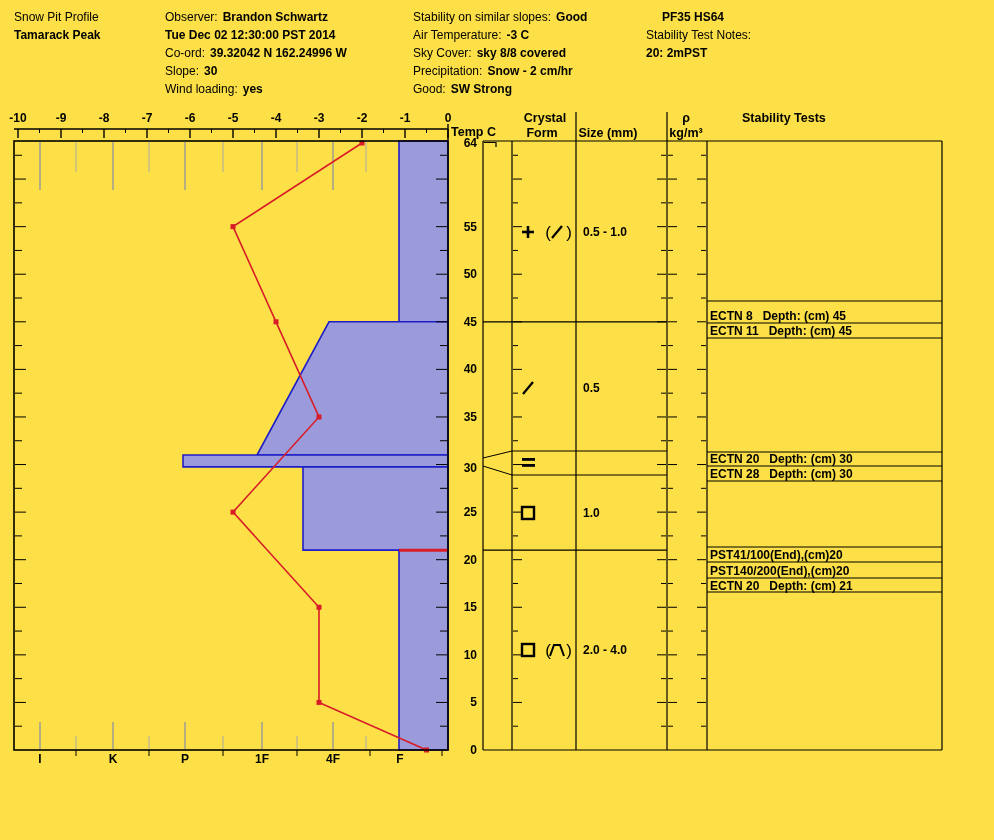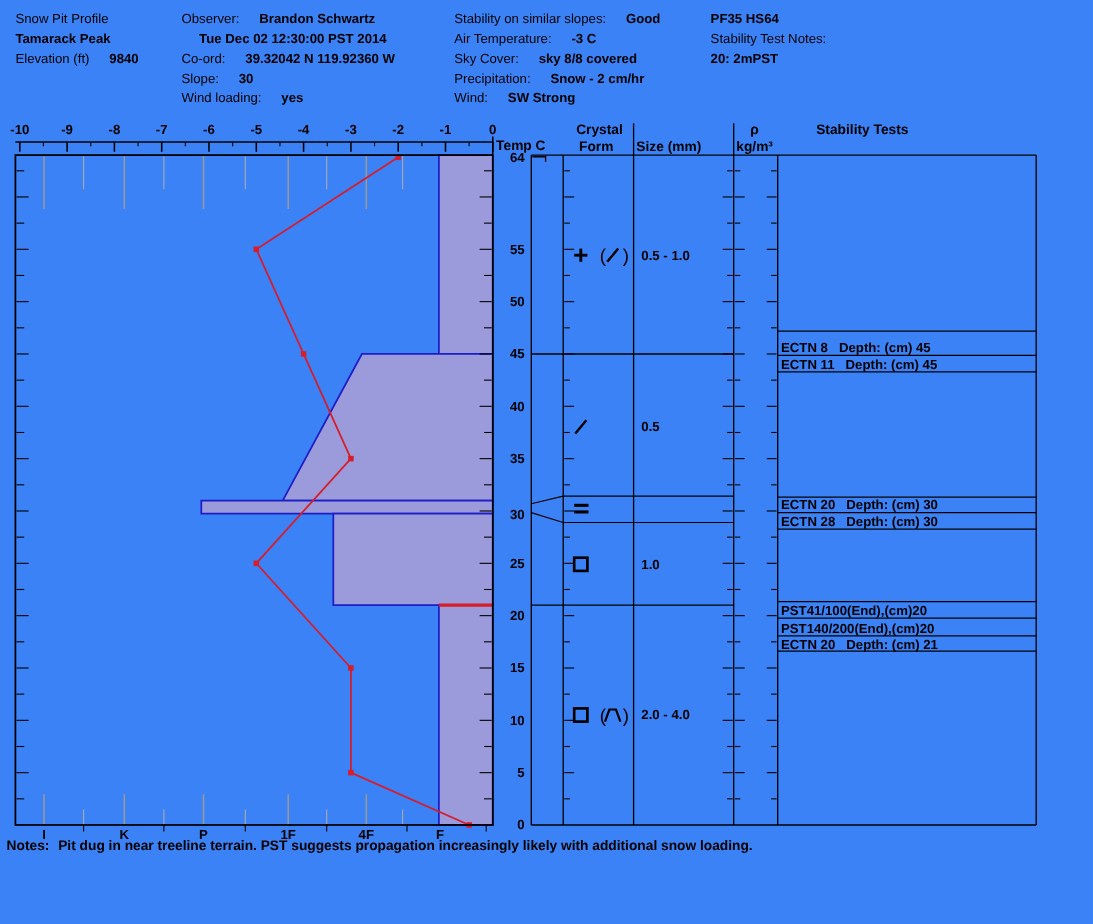--- a/index.html
+++ b/index.html
@@ -1,53 +1,52 @@
 <!DOCTYPE html>
 <html><head>
 <meta charset="utf-8">
 <style>
   html,body{margin:0;padding:0;background:#fff;}
-  .page{position:relative;width:994px;height:840px;background:#3b82f6;overflow:hidden;
+  .page{position:relative;width:994px;height:840px;background:#fde047;overflow:hidden;
         font-family:"Liberation Sans","DejaVu Sans",sans-serif;color:#000;}
   #header{position:absolute;left:0;top:0;width:994px;height:110px;}
   .hcol{position:absolute;top:8px;}
   .hrow{height:18px;line-height:18px;font-size:12px;white-space:nowrap;}
   .hlabel{font-weight:normal;}
-  .hval{font-weight:bold;margin-left:18px;}
+  .hval{font-weight:bold;margin-left:5px;}
   #chart{position:absolute;left:0;top:0;}
   #notes{position:absolute;left:6px;top:762px;font-size:12.5px;font-weight:bold;white-space:nowrap;}
   #notes .lbl{margin-right:8px;}
   svg text{font-family:"Liberation Sans","DejaVu Sans",sans-serif;}
 </style>
 </head>
 <body>
 
 <div class="page">
   <div id="header">
       <div class="hcol" style="left: 14px;">
         <div class="hrow"><span class="hlabel">Snow Pit Profile</span></div>
         <div class="hrow"><span class="hval" style="margin-left: 0px; margin-top: 43px;">Tamarack Peak</span></div>
-        <div class="hrow"><span class="hlabel">Elevation (ft)</span><span class="hval">9840</span></div>
       </div>
       <div class="hcol" style="left: 165px;">
         <div class="hrow"><span class="hlabel">Observer:</span><span class="hval">Brandon Schwartz</span></div>
-        <div class="hrow"><span class="hval" style="margin-left: 16px;">Tue Dec 02 12:30:00 PST 2014</span></div>
-        <div class="hrow"><span class="hlabel">Co-ord:</span><span class="hval">39.32042 N 119.92360 W</span></div>
+        <div class="hrow"><span class="hval" style="margin-left: 0px;">Tue Dec 02 12:30:00 PST 2014</span></div>
+        <div class="hrow"><span class="hlabel">Co-ord:</span><span class="hval">39.32042 N 162.24996 W</span></div>
         <div class="hrow"><span class="hlabel">Slope:</span><span class="hval">30</span></div>
         <div class="hrow"><span class="hlabel">Wind loading:</span><span class="hval">yes</span></div>
       </div>
       <div class="hcol" style="left: 413px;">
         <div class="hrow"><span class="hlabel">Stability on similar slopes:</span><span class="hval">Good</span></div>
         <div class="hrow"><span class="hlabel">Air Temperature:</span><span class="hval">-3 C</span></div>
         <div class="hrow"><span class="hlabel">Sky Cover:</span><span class="hval">sky 8/8 covered</span></div>
         <div class="hrow"><span class="hlabel">Precipitation:</span><span class="hval">Snow - 2 cm/hr</span></div>
-        <div class="hrow"><span class="hlabel">Wind:</span><span class="hval">SW Strong</span></div>
+        <div class="hrow"><span class="hlabel">Good:</span><span class="hval">SW Strong</span></div>
       </div>
       <div class="hcol" style="left: 646px;">
-        <div class="hrow"><span class="hval" style="margin-left: 0px;">PF35 HS64</span></div>
+        <div class="hrow"><span class="hval" style="margin-left: 16px;">PF35 HS64</span></div>
         <div class="hrow"><span class="hlabel">Stability Test Notes:</span></div>
         <div class="hrow"><span class="hval" style="margin-left: 0px; text-align: center;">20: 2mPST</span></div>
       </div>
     </div>
   <svg id="chart" width="994" height="840" viewBox="0 0 994 840">
       <line x1="40" y1="142" x2="40" y2="190" stroke="#999999" stroke-width="1.4"></line>
       <line x1="40" y1="722" x2="40" y2="749" stroke="#999999" stroke-width="1.4"></line>
       <line x1="113" y1="142" x2="113" y2="190" stroke="#999999" stroke-width="1.4"></line>
       <line x1="113" y1="722" x2="113" y2="749" stroke="#999999" stroke-width="1.4"></line>
       <line x1="185" y1="142" x2="185" y2="190" stroke="#999999" stroke-width="1.4"></line>
@@ -343,16 +342,13 @@
       <line x1="707" y1="578" x2="942" y2="578" stroke="#000" stroke-width="1.2"></line>
       <line x1="707" y1="592" x2="942" y2="592" stroke="#000" stroke-width="1.2"></line>
       <text x="710" y="320" fill="#000" font-size="12" font-weight="bold" text-anchor="start">ECTN&nbsp;8&nbsp;&nbsp;&nbsp;Depth:&nbsp;(cm)&nbsp;45</text>
       <text x="710" y="335" fill="#000" font-size="12" font-weight="bold" text-anchor="start">ECTN&nbsp;11&nbsp;&nbsp;&nbsp;Depth:&nbsp;(cm)&nbsp;45</text>
       <text x="710" y="463" fill="#000" font-size="12" font-weight="bold" text-anchor="start">ECTN&nbsp;20&nbsp;&nbsp;&nbsp;Depth:&nbsp;(cm)&nbsp;30</text>
       <text x="710" y="478" fill="#000" font-size="12" font-weight="bold" text-anchor="start">ECTN&nbsp;28&nbsp;&nbsp;&nbsp;Depth:&nbsp;(cm)&nbsp;30</text>
       <text x="710" y="559" fill="#000" font-size="12" font-weight="bold" text-anchor="start">PST41/100(End),(cm)20</text>
       <text x="710" y="575" fill="#000" font-size="12" font-weight="bold" text-anchor="start">PST140/200(End),(cm)20</text>
       <text x="710" y="590" fill="#000" font-size="12" font-weight="bold" text-anchor="start">ECTN&nbsp;20&nbsp;&nbsp;&nbsp;Depth:&nbsp;(cm)&nbsp;21</text>
     </svg>
-  <div id="notes">
-    <span class="lbl">Notes:</span><span class="val">Pit dug in near treeline terrain. PST suggests propagation increasingly likely with additional snow loading.</span>
-  </div>
 </div>
 
 </body></html>

